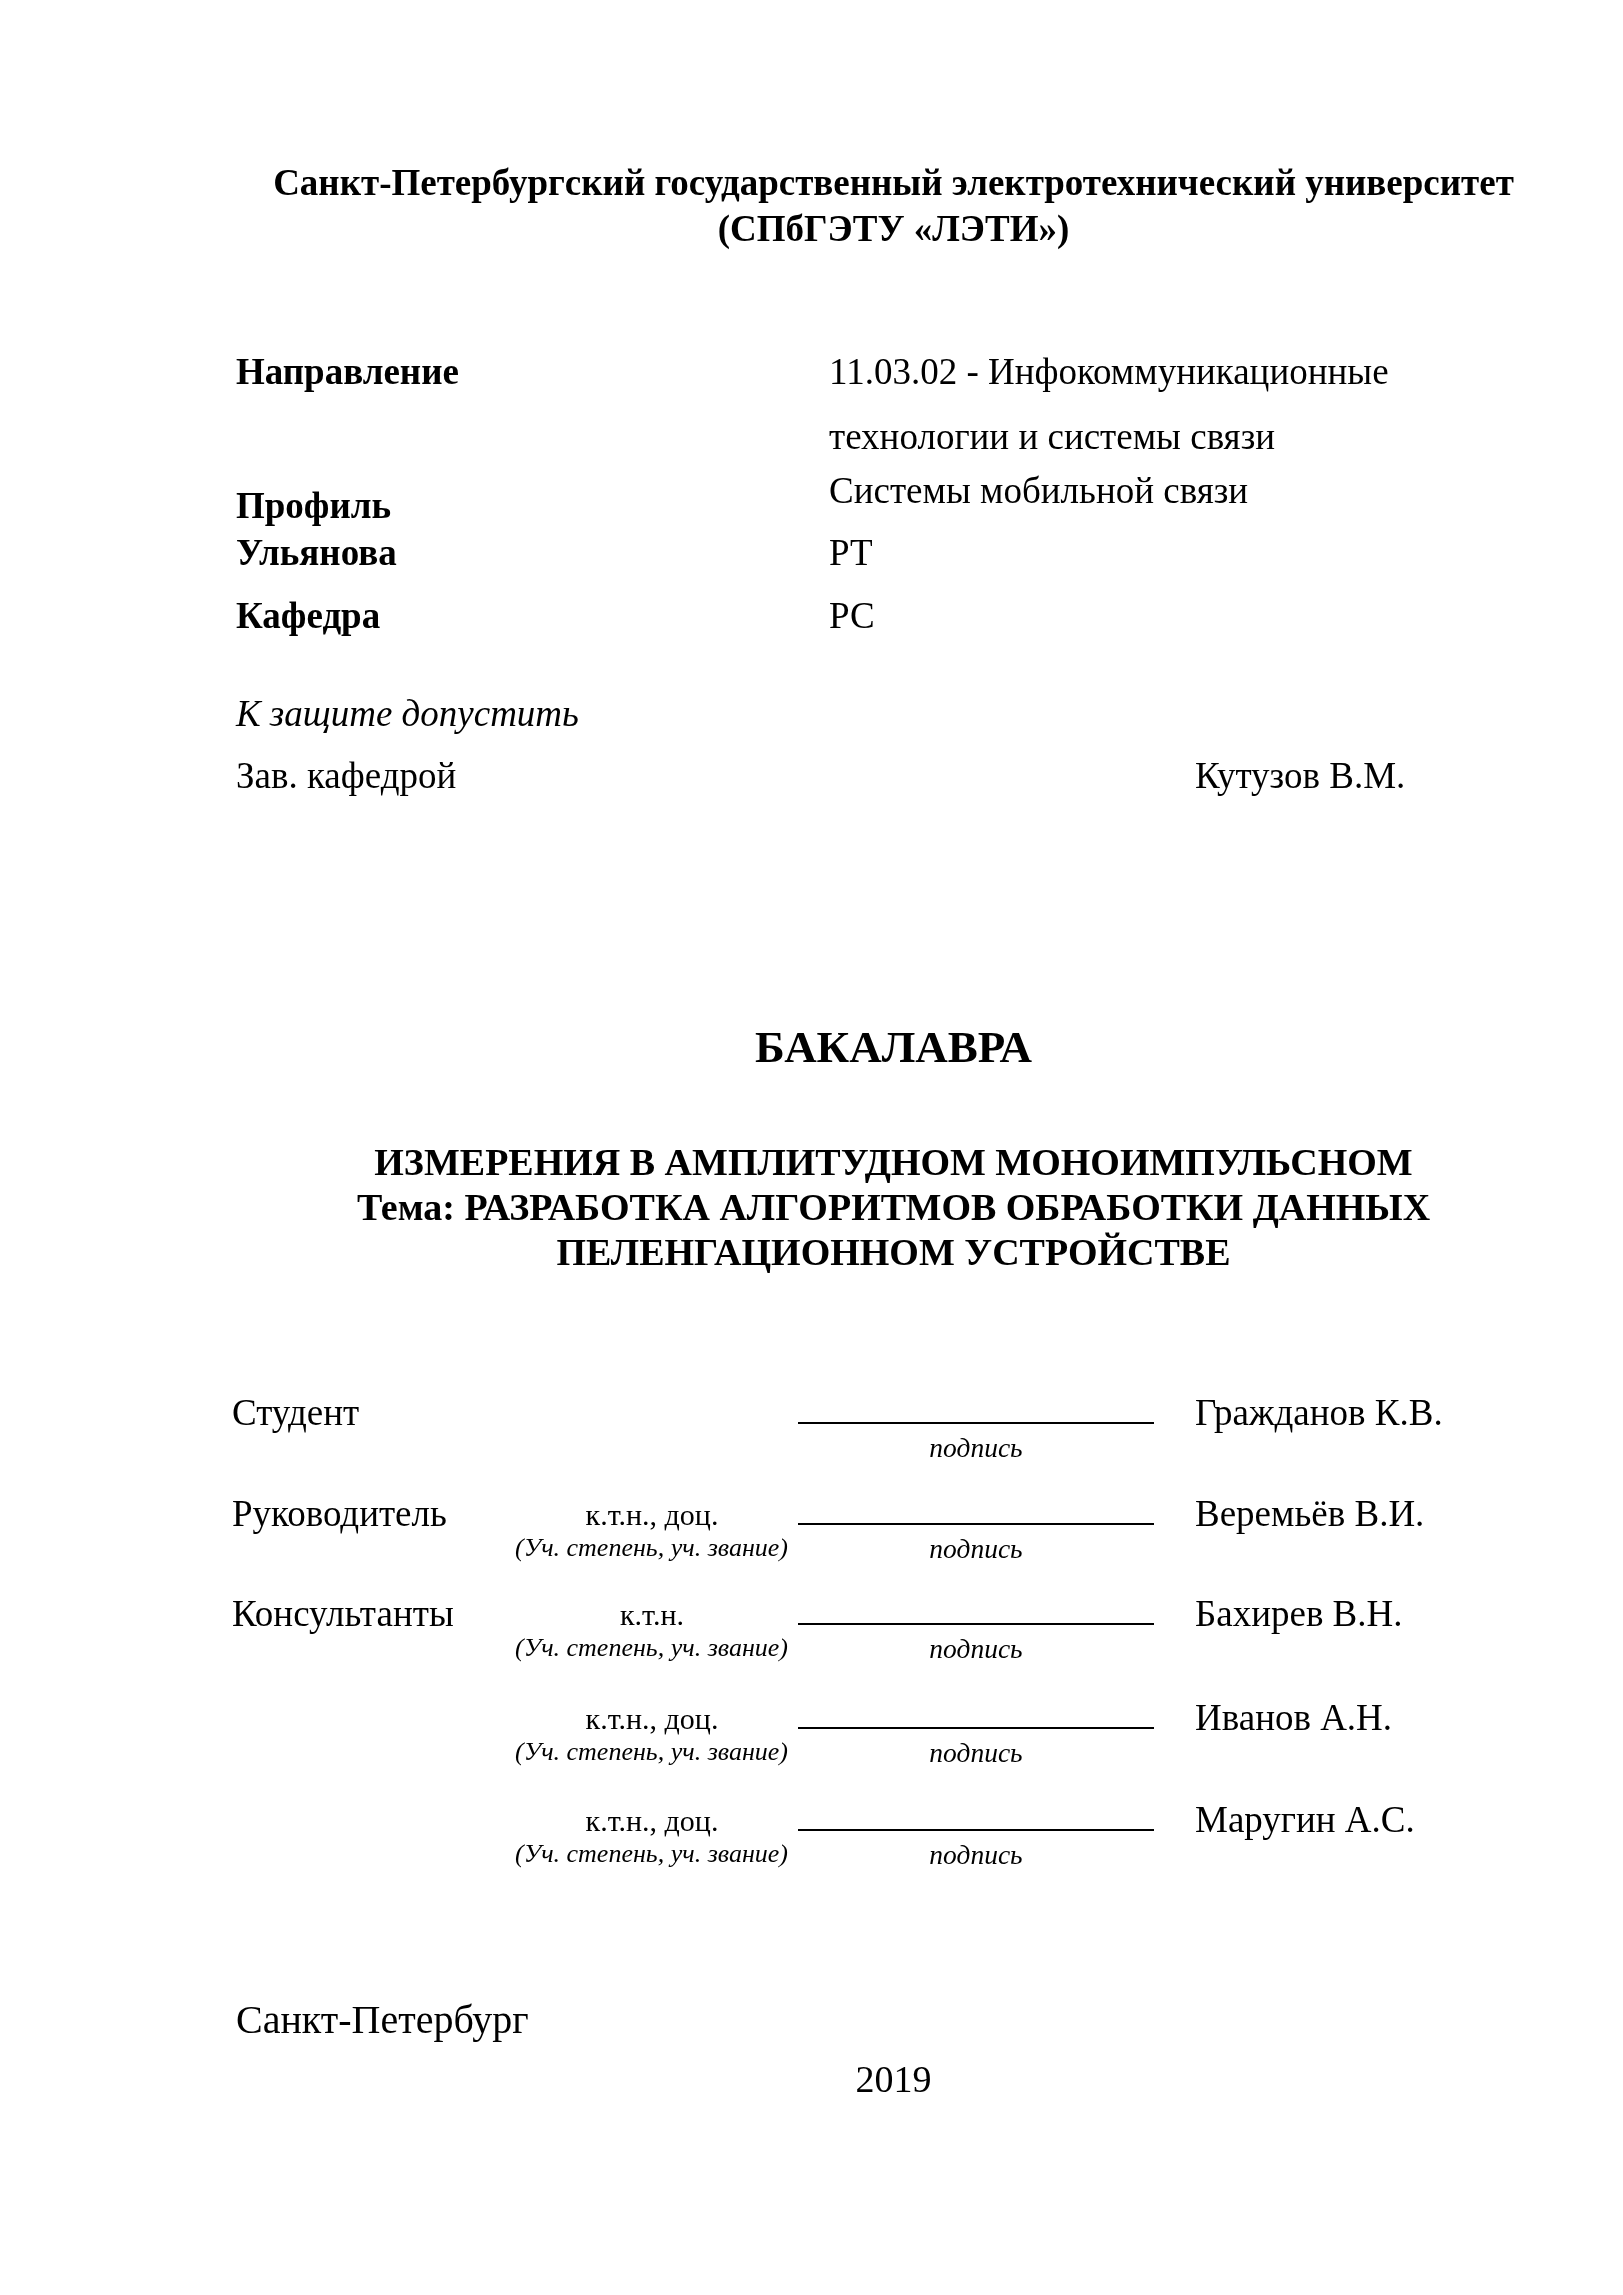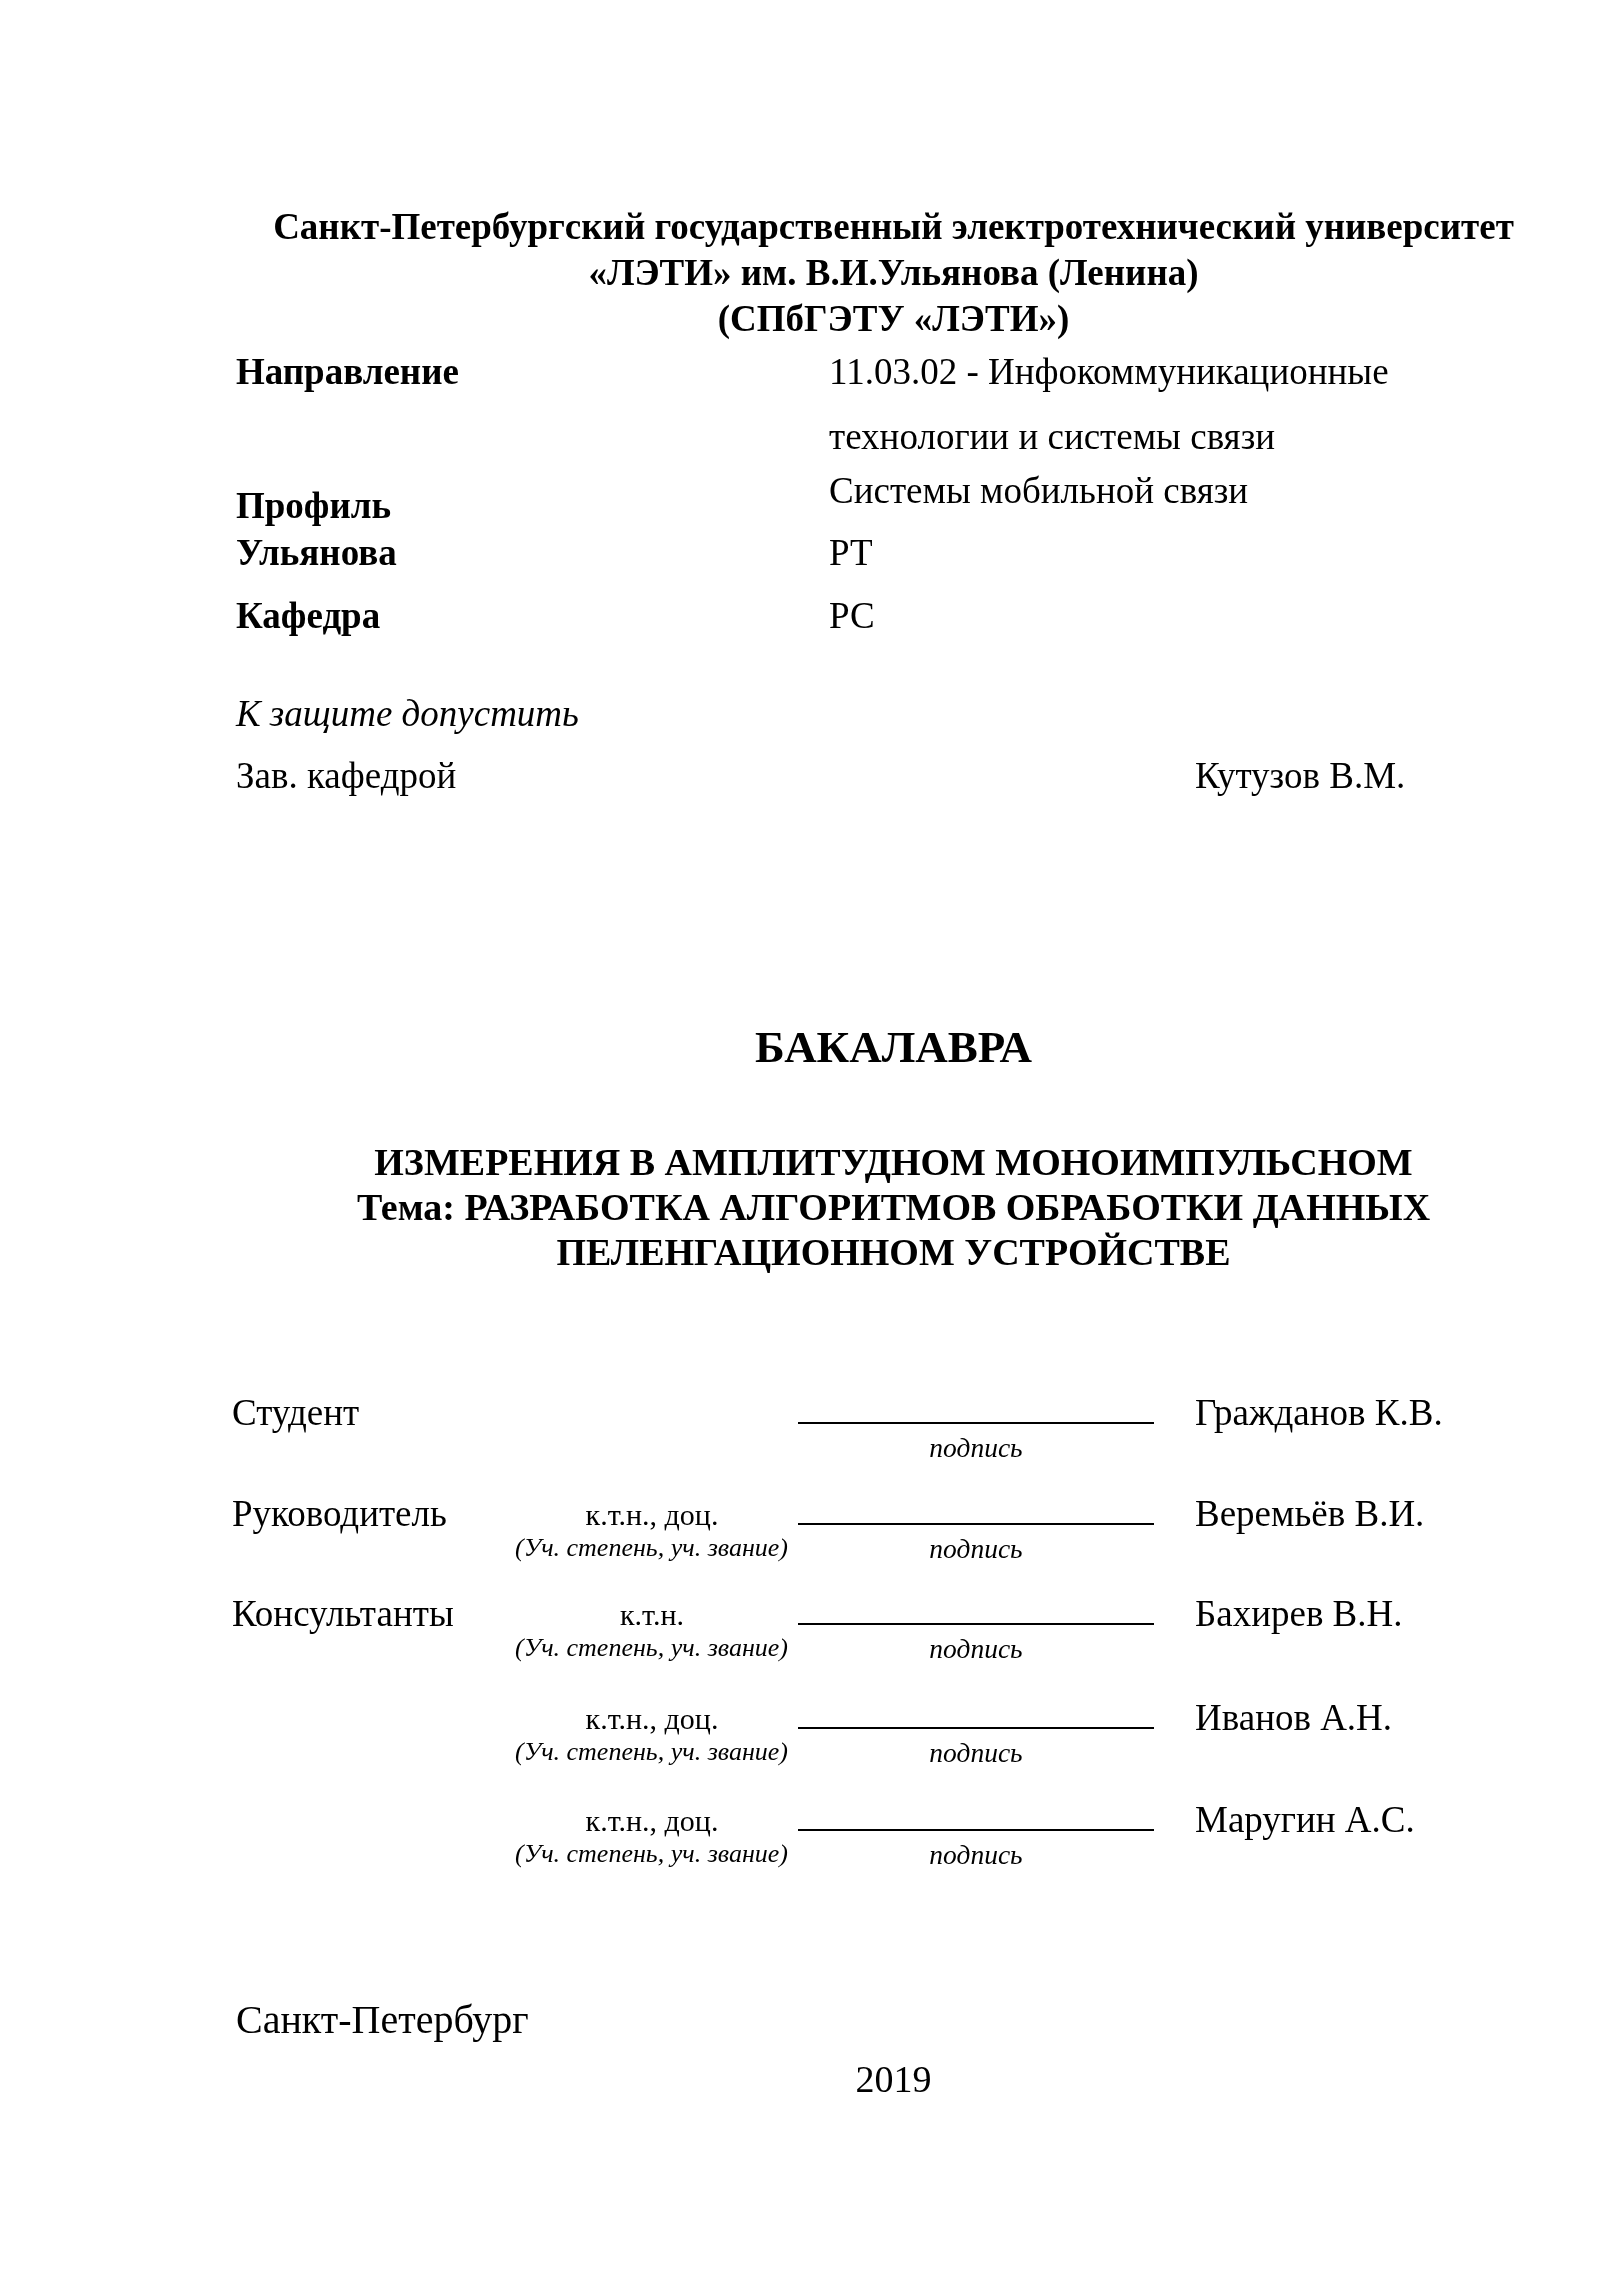--- a/index.html
+++ b/index.html
@@ -21,21 +21,20 @@
   
   .uni-header {
     left: 236px;
     right: 72px;
     top: 160px;
     text-align: center;
     font-weight: bold;
     font-size: 37px;
     line-height: 46px;
     white-space: nowrap;
-    margin-top: 44px;
   }
 
   
   .field-label {
     left: 236px;
     font-weight: bold;
     font-size: 37px;
     white-space: nowrap;
   }
   .field-value {
@@ -163,21 +162,20 @@
     font-size: 38px;
   }
 </style>
 </head>
 <body>
 
 <div class="page">
 
   <div class="abs uni-header">
     <div>Санкт-Петербургский государственный электротехнический университет</div>
-    <div>«ЛЭТИ» им. В.И.Ульянова (Ленина)</div>
     <div>(СПбГЭТУ «ЛЭТИ»)</div>
   </div>
 
   <div class="abs field-label" style="top:350px">Направление</div>
   <div class="abs field-value" style="top:350px">11.03.02 - Инфокоммуникационные</div>
   <div class="abs field-value" style="top:415px">технологии и системы связи</div>
 
   <div class="abs field-label" style="top:484px">Профиль</div>
   <div class="abs field-value" style="top:469px">Системы мобильной связи</div>
 

